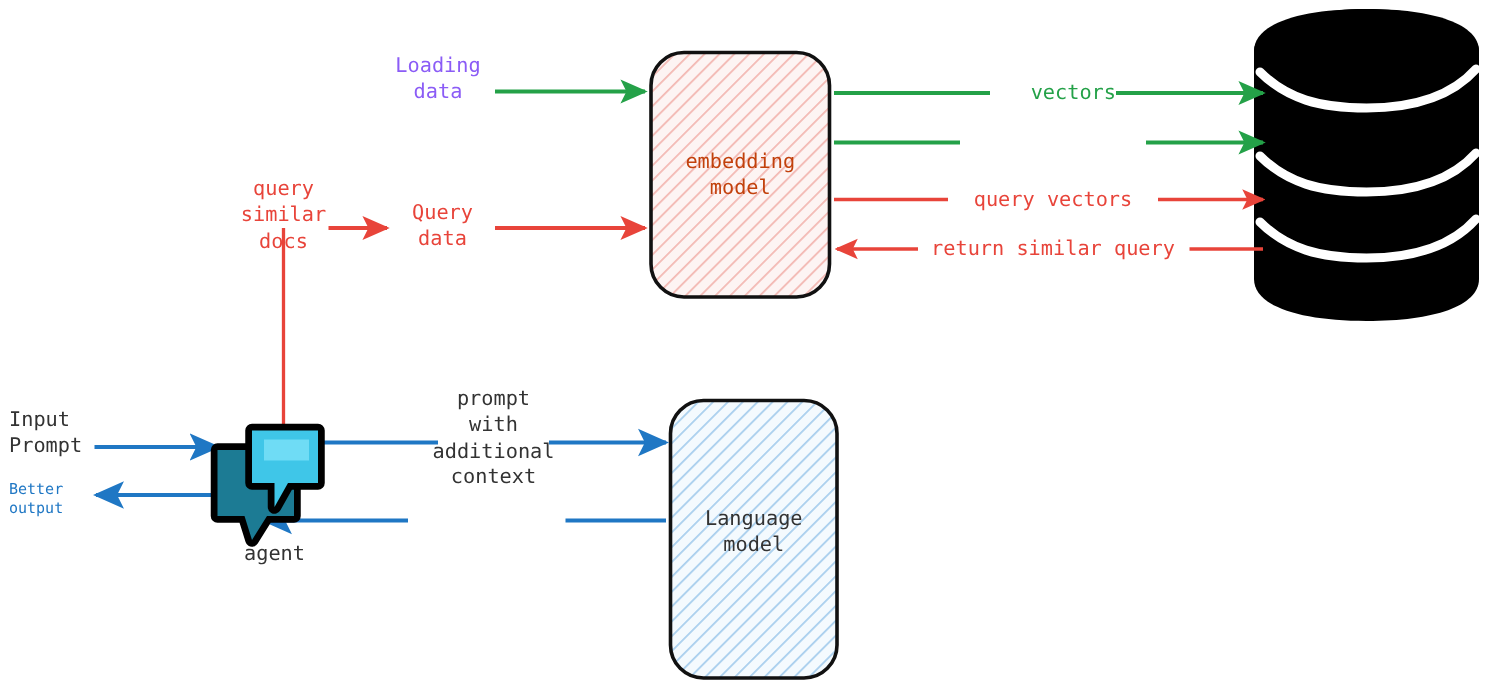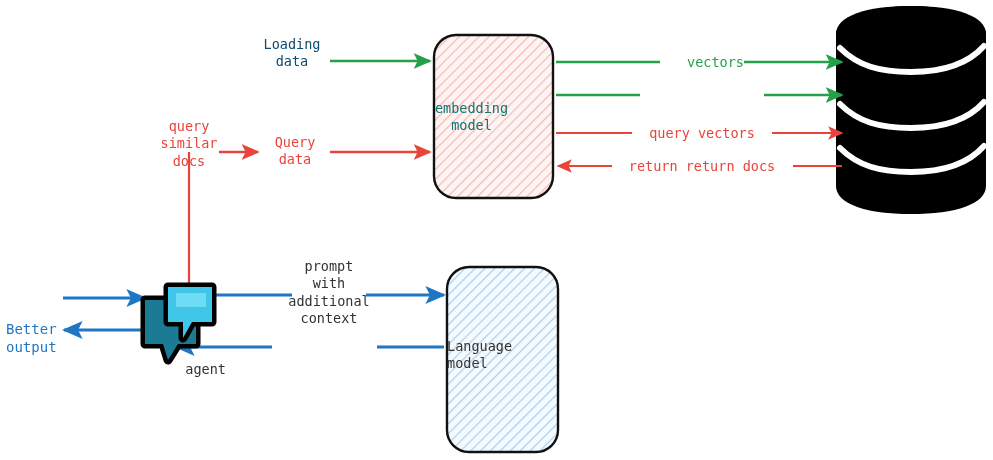--- a/index.html
+++ b/index.html
@@ -84,48 +84,50 @@
 
     <g>
       <path d="M145,300 L196,300 L196,344 L178,344 L168,360 L163,344 L145,344 Z" fill="#1c7b94" stroke="#000000" stroke-width="9" stroke-linejoin="round"></path>
       <path d="M145,300 L196,300 L196,344 L178,344 L168,360 L163,344 L145,344 Z" fill="#1c7b94"></path>
       <path d="M168,287 L212,287 L212,322 L192,322 L183,338 L183,322 L168,322 Z" fill="#3fc6e8" stroke="#000000" stroke-width="9" stroke-linejoin="round"></path>
       <path d="M168,287 L212,287 L212,322 L192,322 L183,338 L183,322 L168,322 Z" fill="#3fc6e8"></path>
       <rect x="176" y="293" width="30" height="14" fill="#6fdcf5"></rect>
     </g>
   </svg>
 
-  <div class="lbl" style="left:256px;top:36px;width:72px;text-align:center;font-size:13.5px;color:#0c4a6e;">Loading
+  <div class="lbl" style="left:256px;top:36px;width:72px;text-align:center;font-size:13.5px;color:#8b5cf6;">Loading
 data</div>
 
   <div class="lbl" style="left:152px;top:118px;width:74px;text-align:center;font-size:13.5px;color:#e8443a;">query
 similar
 docs</div>
 
   <div class="lbl" style="left:262px;top:134px;width:66px;text-align:center;font-size:13.5px;color:#e8443a;">Query
 data</div>
 
-  <div class="lbl" style="left:412px;top:100px;width:119px;text-align:center;font-size:13.5px;color:#0f766e;">embedding
+  <div class="lbl" style="left:434px;top:100px;width:119px;text-align:center;font-size:13.5px;color:#c2410c;">embedding
 model</div>
 
   <div class="lbl" style="left:660px;top:54px;width:84px;text-align:right;font-size:13.5px;color:#24a148;">vectors</div>
 
 
   <div class="lbl" style="left:632px;top:125px;width:140px;text-align:center;font-size:13.5px;color:#e8443a;">query vectors</div>
 
-  <div class="lbl" style="left:610px;top:158px;width:184px;text-align:center;font-size:13.5px;color:#e8443a;">return return docs</div>
+  <div class="lbl" style="left:610px;top:158px;width:184px;text-align:center;font-size:13.5px;color:#e8443a;">return similar query</div>
 
+  <div class="lbl" style="left:6px;top:272px;width:58px;text-align:left;font-size:13.5px;color:#333333;">Input
+Prompt</div>
 
-  <div class="lbl" style="left:6px;top:321px;width:58px;text-align:left;font-size:14px;color:#1f77c4;">Better
+  <div class="lbl" style="left:6px;top:321px;width:58px;text-align:left;font-size:10px;color:#1f77c4;">Better
 output</div>
 
-  <div class="lbl" style="left:140px;top:361px;width:86px;text-align:right;font-size:13.5px;color:#333333;">agent</div>
+  <div class="lbl" style="left:140px;top:361px;width:86px;text-align:center;font-size:13.5px;color:#333333;">agent</div>
 
   <div class="lbl" style="left:270px;top:258px;width:118px;text-align:center;font-size:13.5px;color:#333333;">prompt
 with
 additional
 context</div>
 
 
-  <div class="lbl" style="left:447px;top:338px;width:111px;font-size:13.5px;color:#333333;">Language
+  <div class="lbl" style="left:447px;top:338px;width:111px;text-align:center;font-size:13.5px;color:#333333;">Language
 model</div>
 
 </div>
 
 </body></html>

